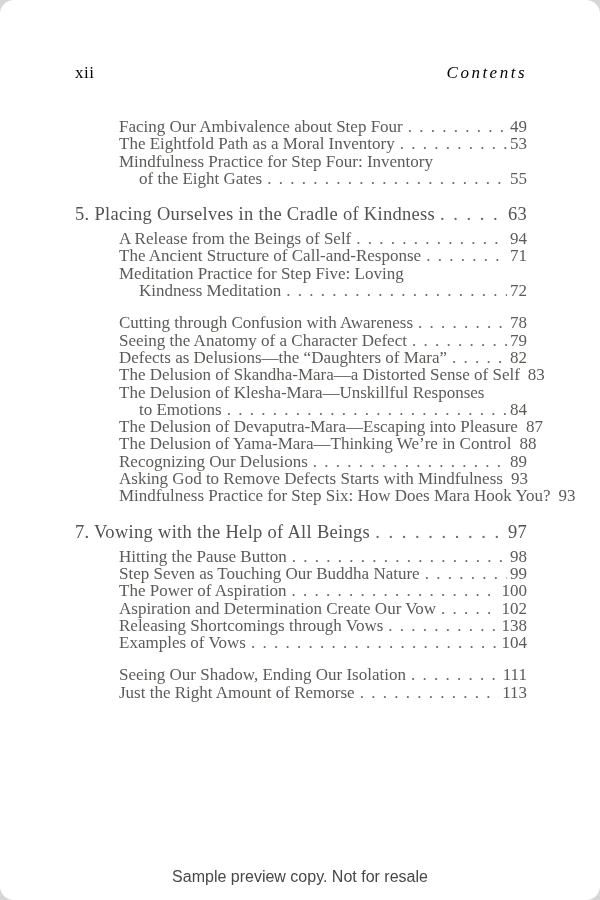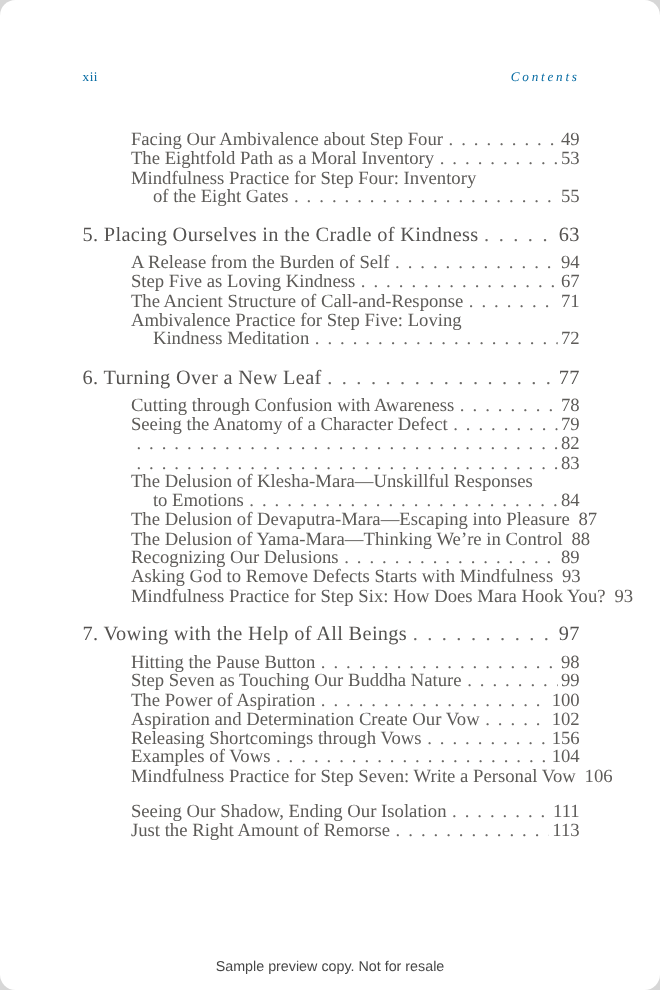--- a/index.html
+++ b/index.html
@@ -14,22 +14,22 @@
     position: absolute; inset: 0;
     background: #ffffff;
     border-radius: 14px;
   }
   .running-head {
     position: absolute;
     top: 63px; left: 75px; right: 73px;
     display: flex;
     justify-content: space-between;
     align-items: flex-start;
-    font-size: 12px;
-    color: #0369a1;
+    font-size: 17px;
+    color: #000000;
   }
   .folio { letter-spacing: 0.5px; }
   .running-title { letter-spacing: 2.5px; font-style: italic; }
   .toc {
     position: absolute;
     top: 118px; left: 75px; right: 73px;
     color: #5d5b58;
   }
   .toc-section { margin-top: 0; }
   .toc-section + .toc-section { margin-top: 15px; }
@@ -66,21 +66,21 @@
     color: #6b6966;
   }
   .toc-row.heading .leader::after { letter-spacing: 2px; }
   .page-num { flex: 0 0 auto; }
   .footer-notice {
     position: absolute;
     left: 0; right: 0;
     bottom: 14px;
     text-align: center;
     font-family: "Liberation Sans", sans-serif;
-    font-size: 13px;
+    font-size: 16px;
     color: #474747;
   }
 </style>
 </head>
 <body>
 
 <div class="page">
   <div class="running-head">
     <span class="folio">xii</span>
     <span class="running-title">Contents</span>
@@ -107,64 +107,56 @@
           <span class="page-num">55</span>
         </div>
       </div>
       <div class="toc-section">
         <div class="toc-row heading">
           <span class="title">5. Placing Ourselves in the Cradle of Kindness</span>
           <span class="leader"></span>
           <span class="page-num">63</span>
         </div>
         <div class="toc-row entry">
-          <span class="title">A Release from the Burden of Self</span>
+          <span class="title">A Release from the Beings of Self</span>
           <span class="leader"></span>
           <span class="page-num">94</span>
         </div>
         <div class="toc-row entry">
-          <span class="title">Step Five as Loving Kindness</span>
-          <span class="leader"></span>
-          <span class="page-num">67</span>
-        </div>
-        <div class="toc-row entry">
           <span class="title">The Ancient Structure of Call-and-Response</span>
           <span class="leader"></span>
           <span class="page-num">71</span>
         </div>
         <div class="toc-row entry noleader">
-          <span class="title">Ambivalence Practice for Step Five: Loving</span>
+          <span class="title">Meditation Practice for Step Five: Loving</span>
         </div>
         <div class="toc-row entry wrap">
           <span class="title">Kindness Meditation</span>
           <span class="leader"></span>
           <span class="page-num">72</span>
         </div>
       </div>
       <div class="toc-section">
-        <div class="toc-row heading">
-          <span class="title">6. Turning Over a New Leaf</span>
-          <span class="leader"></span>
-          <span class="page-num">77</span>
-        </div>
         <div class="toc-row entry">
           <span class="title">Cutting through Confusion with Awareness</span>
           <span class="leader"></span>
           <span class="page-num">78</span>
         </div>
         <div class="toc-row entry">
           <span class="title">Seeing the Anatomy of a Character Defect</span>
           <span class="leader"></span>
           <span class="page-num">79</span>
         </div>
         <div class="toc-row entry">
+          <span class="title">Defects as Delusions—the “Daughters of Mara”</span>
           <span class="leader"></span>
           <span class="page-num">82</span>
         </div>
         <div class="toc-row entry">
+          <span class="title">The Delusion of Skandha-Mara—a Distorted Sense of Self</span>
           <span class="leader"></span>
           <span class="page-num">83</span>
         </div>
         <div class="toc-row entry noleader">
           <span class="title">The Delusion of Klesha-Mara—Unskillful Responses</span>
         </div>
         <div class="toc-row entry wrap">
           <span class="title">to Emotions</span>
           <span class="leader"></span>
           <span class="page-num">84</span>
@@ -217,31 +209,26 @@
           <span class="page-num">100</span>
         </div>
         <div class="toc-row entry">
           <span class="title">Aspiration and Determination Create Our Vow</span>
           <span class="leader"></span>
           <span class="page-num">102</span>
         </div>
         <div class="toc-row entry">
           <span class="title">Releasing Shortcomings through Vows</span>
           <span class="leader"></span>
-          <span class="page-num">156</span>
+          <span class="page-num">138</span>
         </div>
         <div class="toc-row entry">
           <span class="title">Examples of Vows</span>
           <span class="leader"></span>
           <span class="page-num">104</span>
-        </div>
-        <div class="toc-row entry">
-          <span class="title">Mindfulness Practice for Step Seven: Write a Personal Vow</span>
-          <span class="leader"></span>
-          <span class="page-num">106</span>
         </div>
       </div>
       <div class="toc-section">
         <div class="toc-row entry">
           <span class="title">Seeing Our Shadow, Ending Our Isolation</span>
           <span class="leader"></span>
           <span class="page-num">111</span>
         </div>
         <div class="toc-row entry">
           <span class="title">Just the Right Amount of Remorse</span>

